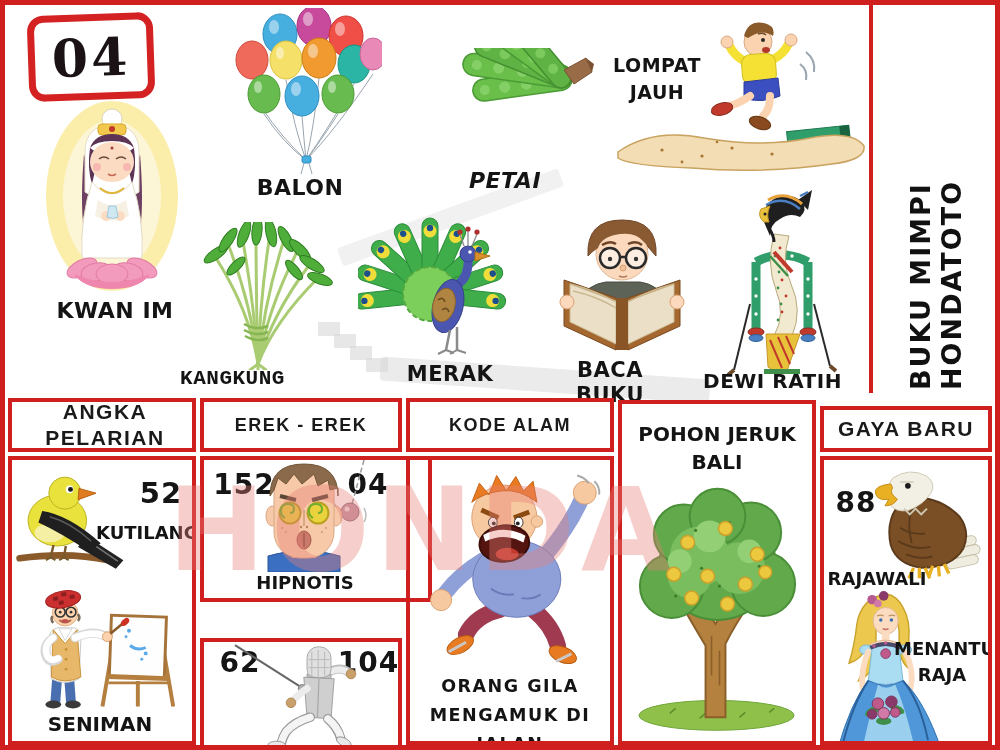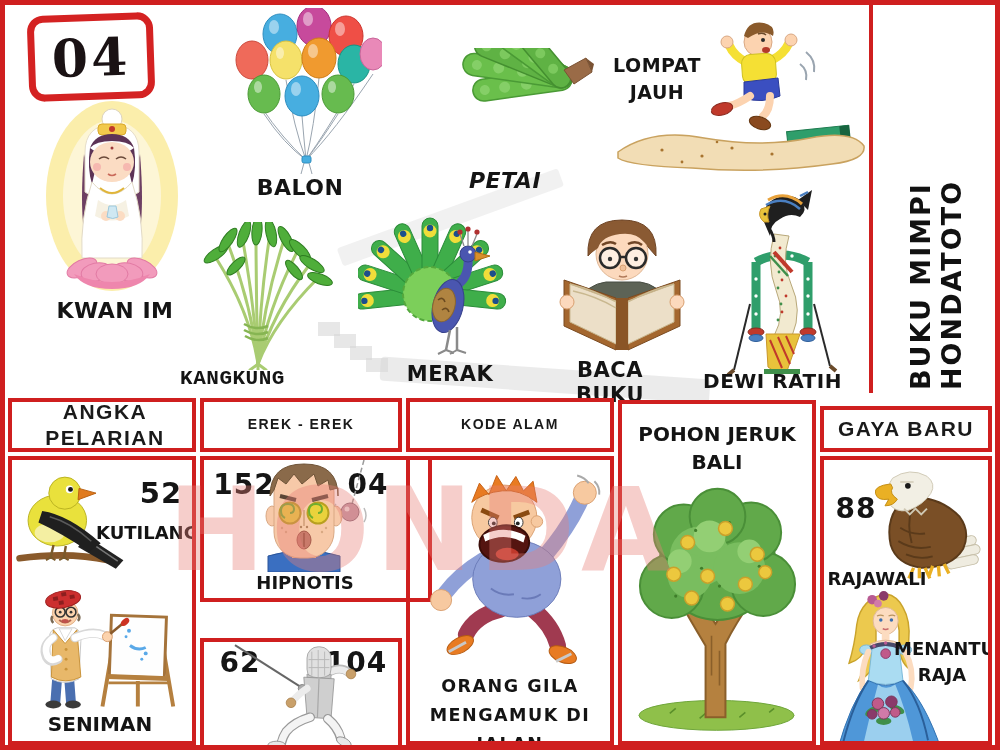--- a/index.html
+++ b/index.html
@@ -6,21 +6,21 @@
   .page{position:relative;width:1000px;height:750px;background:#fff;overflow:hidden;
         font-family:"DejaVu Sans",sans-serif;color:#151515;margin:0 auto;}
   .frame{position:absolute;inset:0;border:5px solid var(--frame-red,#cf1f1f);z-index:50;pointer-events:none;}
   .fig{position:absolute;}
   .fig svg{display:block;width:100%;height:100%;}
   .lbl{position:absolute;font-weight:700;text-align:center;line-height:1.2;color:#141414;}
   .toplbl{font-size:21px;letter-spacing:.5px;}
   .cell{position:absolute;border:4px solid var(--frame-red,#cf1f1f);box-sizing:border-box;
         background:transparent;overflow:hidden;}
   .hdrcell{display:flex;align-items:center;justify-content:center;}
-  .hdrtxt{font-family:"Liberation Sans",sans-serif;font-weight:700;font-size:14px;
+  .hdrtxt{font-family:"Liberation Sans",sans-serif;font-weight:700;font-size:18px;
           letter-spacing:1.5px;text-align:center;line-height:1.25;color:#1a1a1a;}
   .num{position:absolute;font-weight:700;font-size:29px;letter-spacing:1px;text-align:center;}
   .cel-lbl{position:absolute;font-weight:700;text-align:center;line-height:1.25;color:#141414;}
   .badge{position:absolute;left:28px;top:14px;width:112px;height:72px;border:7px solid var(--badge-red,#d42222);
          border-radius:16px;transform:rotate(-2deg);display:flex;align-items:center;justify-content:center;
          font-family:"DejaVu Serif",serif;font-weight:700;font-size:52px;letter-spacing:3px;color:#1a1214;
          box-shadow:0 0 0 2px #fff inset;}
   .vline{position:absolute;left:869px;top:5px;width:4px;height:388px;background:var(--frame-red,#cf1f1f);}
   .vtitle{position:absolute;left:880px;top:8px;width:112px;height:382px;display:flex;align-items:center;
           justify-content:center;writing-mode:vertical-rl;transform:rotate(180deg);
@@ -513,21 +513,21 @@
           </g>
         <ellipse cx="64" cy="80" rx="7" ry="9" fill="#c97a6a" stroke="#a85a4a"></ellipse>
         <path d="M64 73 L64 87" stroke="#a85a4a" stroke-width="1.4"></path>
       </svg>
     </div>
     <div class="cel-lbl" style="left:26px;top:112px;width:150px;font-size:18px;">HIPNOTIS</div>
   </div>
 
   <div class="cell" style="left:200px;top:606px;width:202px;height:139px;margin-top:32px;">
     <div class="num" style="left:8px;top:4px;width:56px;font-size:28px;">62</div>
-    <div class="num" style="left:118px;top:4px;width:69px;font-size:28px;">104</div>
+    <div class="num" style="left:130px;top:4px;width:69px;font-size:28px;">104</div>
     <div class="fig" style="left:6px;top:0px;width:182px;height:108px;">
       <svg viewBox="0 0 185 135">
         <path d="M10 4 L92 56" stroke="#666" stroke-width="2.5"></path>
         <circle cx="94" cy="58" r="5" fill="#aaa" stroke="#777"></circle>
         <path d="M120 42 Q140 28 152 38" stroke="#bbb" stroke-width="11" fill="none" stroke-linecap="round"></path>
         <path d="M120 42 Q140 29 151 38" stroke="#ececec" stroke-width="8" fill="none" stroke-linecap="round"></path>
         <circle cx="155" cy="40" r="6" fill="#c9a06a" stroke="#a87f4a"></circle>
         <rect x="100" y="6" width="30" height="42" rx="14" fill="#e0e0e0" stroke="#9a9a9a"></rect>
         <path d="M106 12 L106 42 M114 10 L114 44 M122 12 L122 42 M102 22 L128 22 M102 32 L128 32" stroke="#b8b8b8" stroke-width="1.2"></path>
         <path d="M100 40 Q115 50 130 40 L130 48 Q115 56 100 48 Z" fill="#c4c4c4" stroke="#9a9a9a"></path>
@@ -620,21 +620,21 @@
             <circle cx="116" cy="108" r="7"></circle>
           <circle cx="62" cy="122" r="7"></circle>
             <circle cx="98" cy="128" r="7"></circle>
             <circle cx="136" cy="96" r="6.5"></circle>
         </g>
       </svg>
     </div>
   </div>
 
   <div class="cell" style="left:820px;top:456px;width:172px;height:289px;">
-    <div class="num" style="left:4px;top:32px;width:56px;font-size:28px;">88</div>
+    <div class="num" style="left:4px;top:26px;width:56px;font-size:28px;">88</div>
     <div class="fig" style="left:40px;top:0px;width:124px;height:126px;">
       <svg viewBox="0 0 130 130">
         <g transform="rotate(-12 96 96)" fill="#efece0" stroke="#c6bfa8">
           <rect x="84" y="82" width="36" height="10" rx="5"></rect>
             <rect x="86" y="92" width="36" height="10" rx="5"></rect>
             <rect x="84" y="102" width="34" height="10" rx="5"></rect>
         </g>
         <path d="M40 42 Q22 60 28 88 Q34 108 60 112 Q92 112 104 92 Q112 74 100 58 Q80 38 52 38 Z" fill="#7a4f26" stroke="#5a3a1a" stroke-width="2"></path>
         <path d="M38 70 Q50 78 64 76 M36 84 Q52 94 70 90 M44 98 Q58 104 72 100" stroke="#5a3a1a" stroke-width="2" fill="none"></path>
         <path d="M52 44 Q44 64 50 86" stroke="#5a3a1a" stroke-width="2" fill="none"></path>

